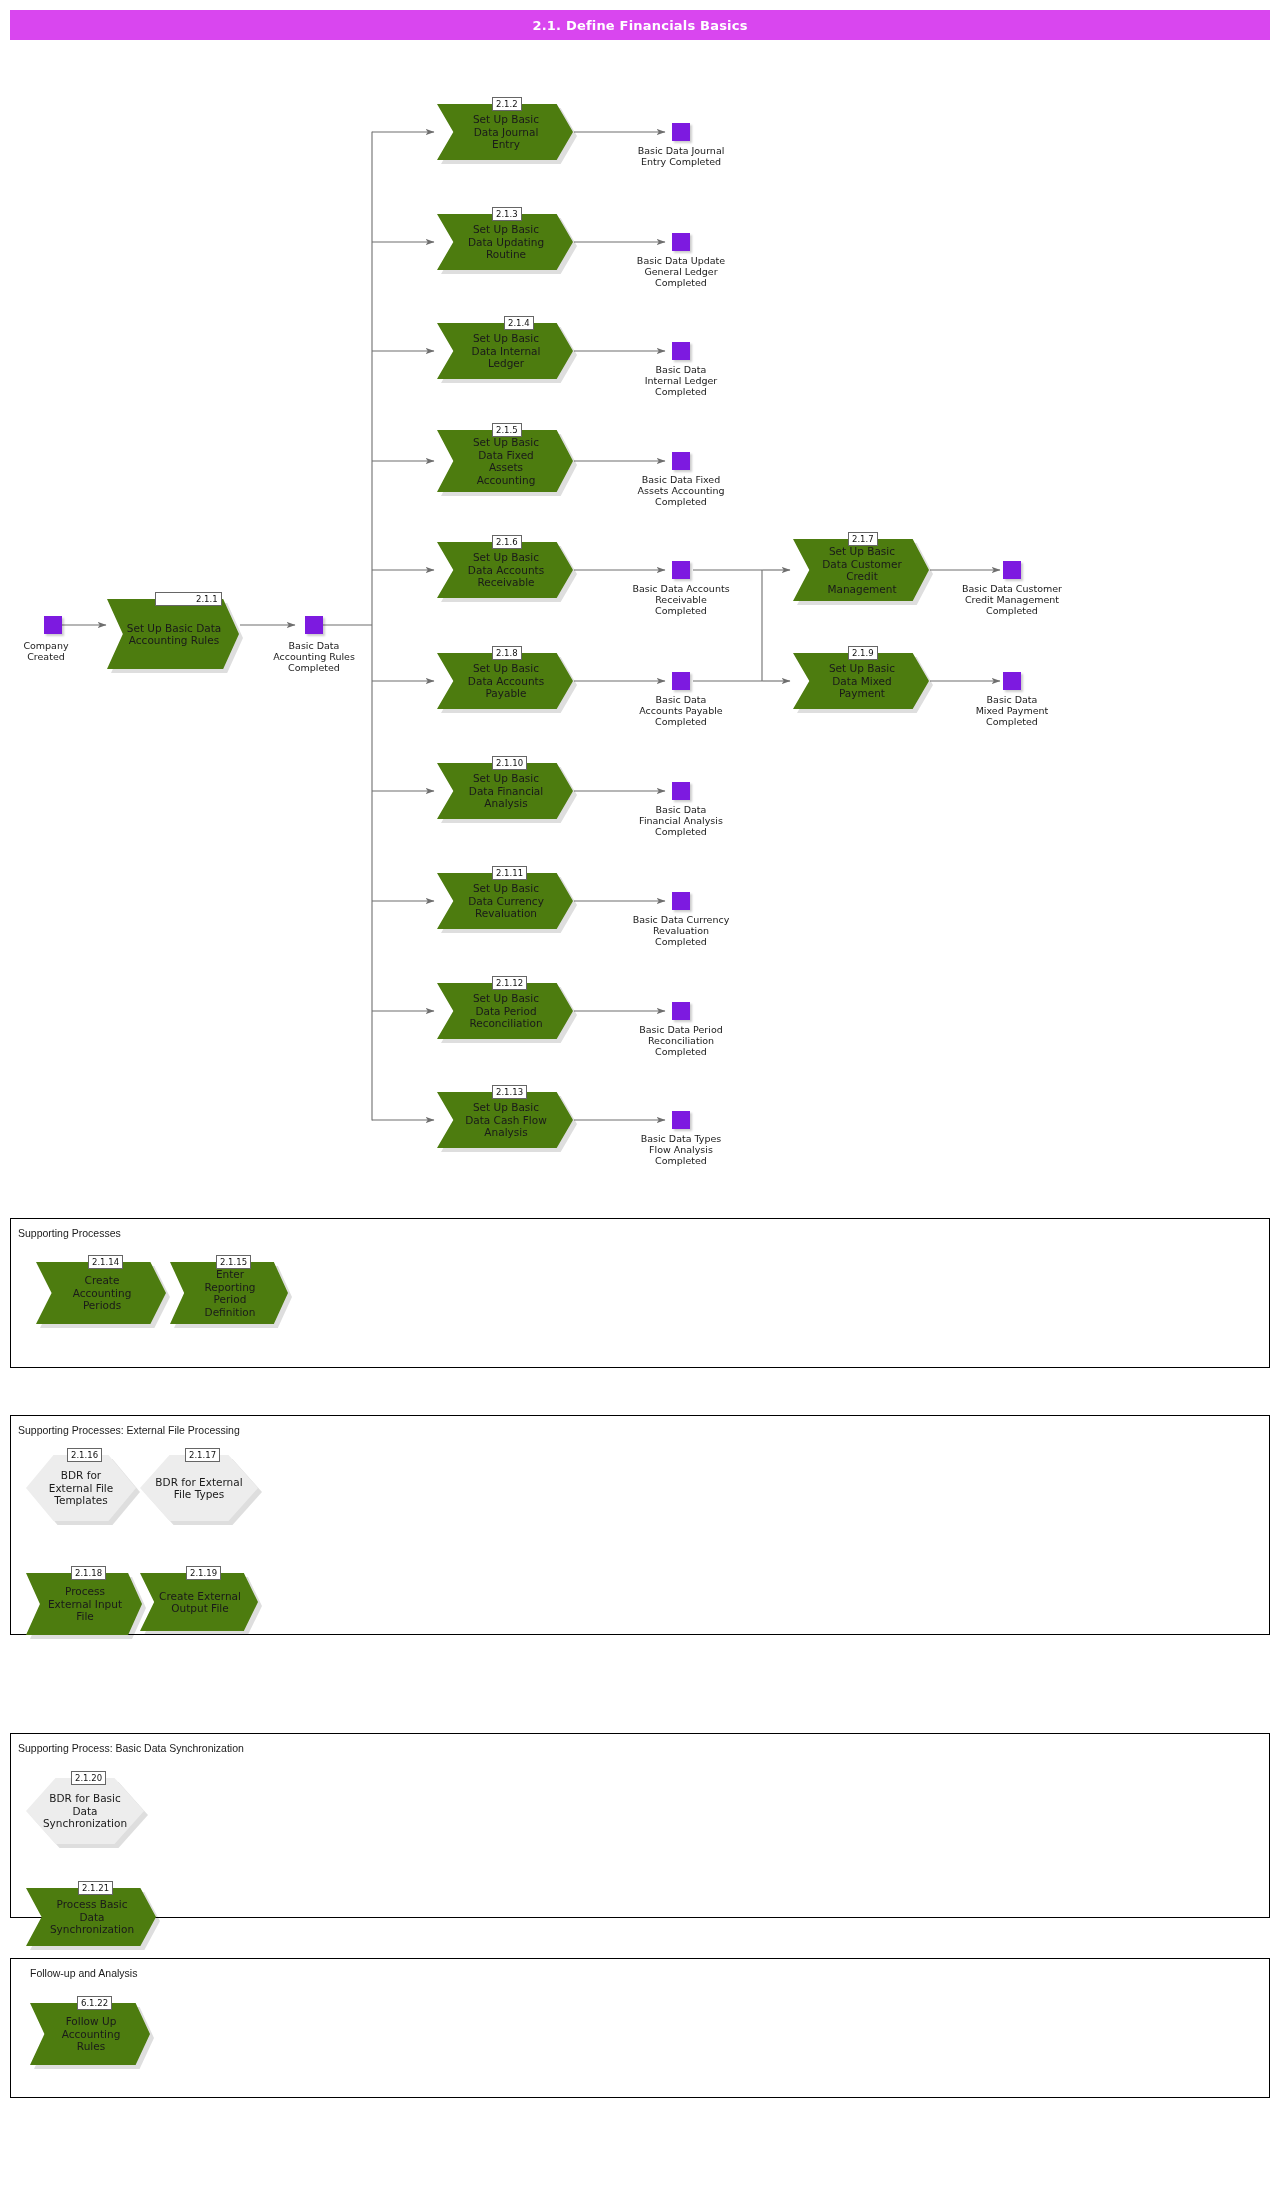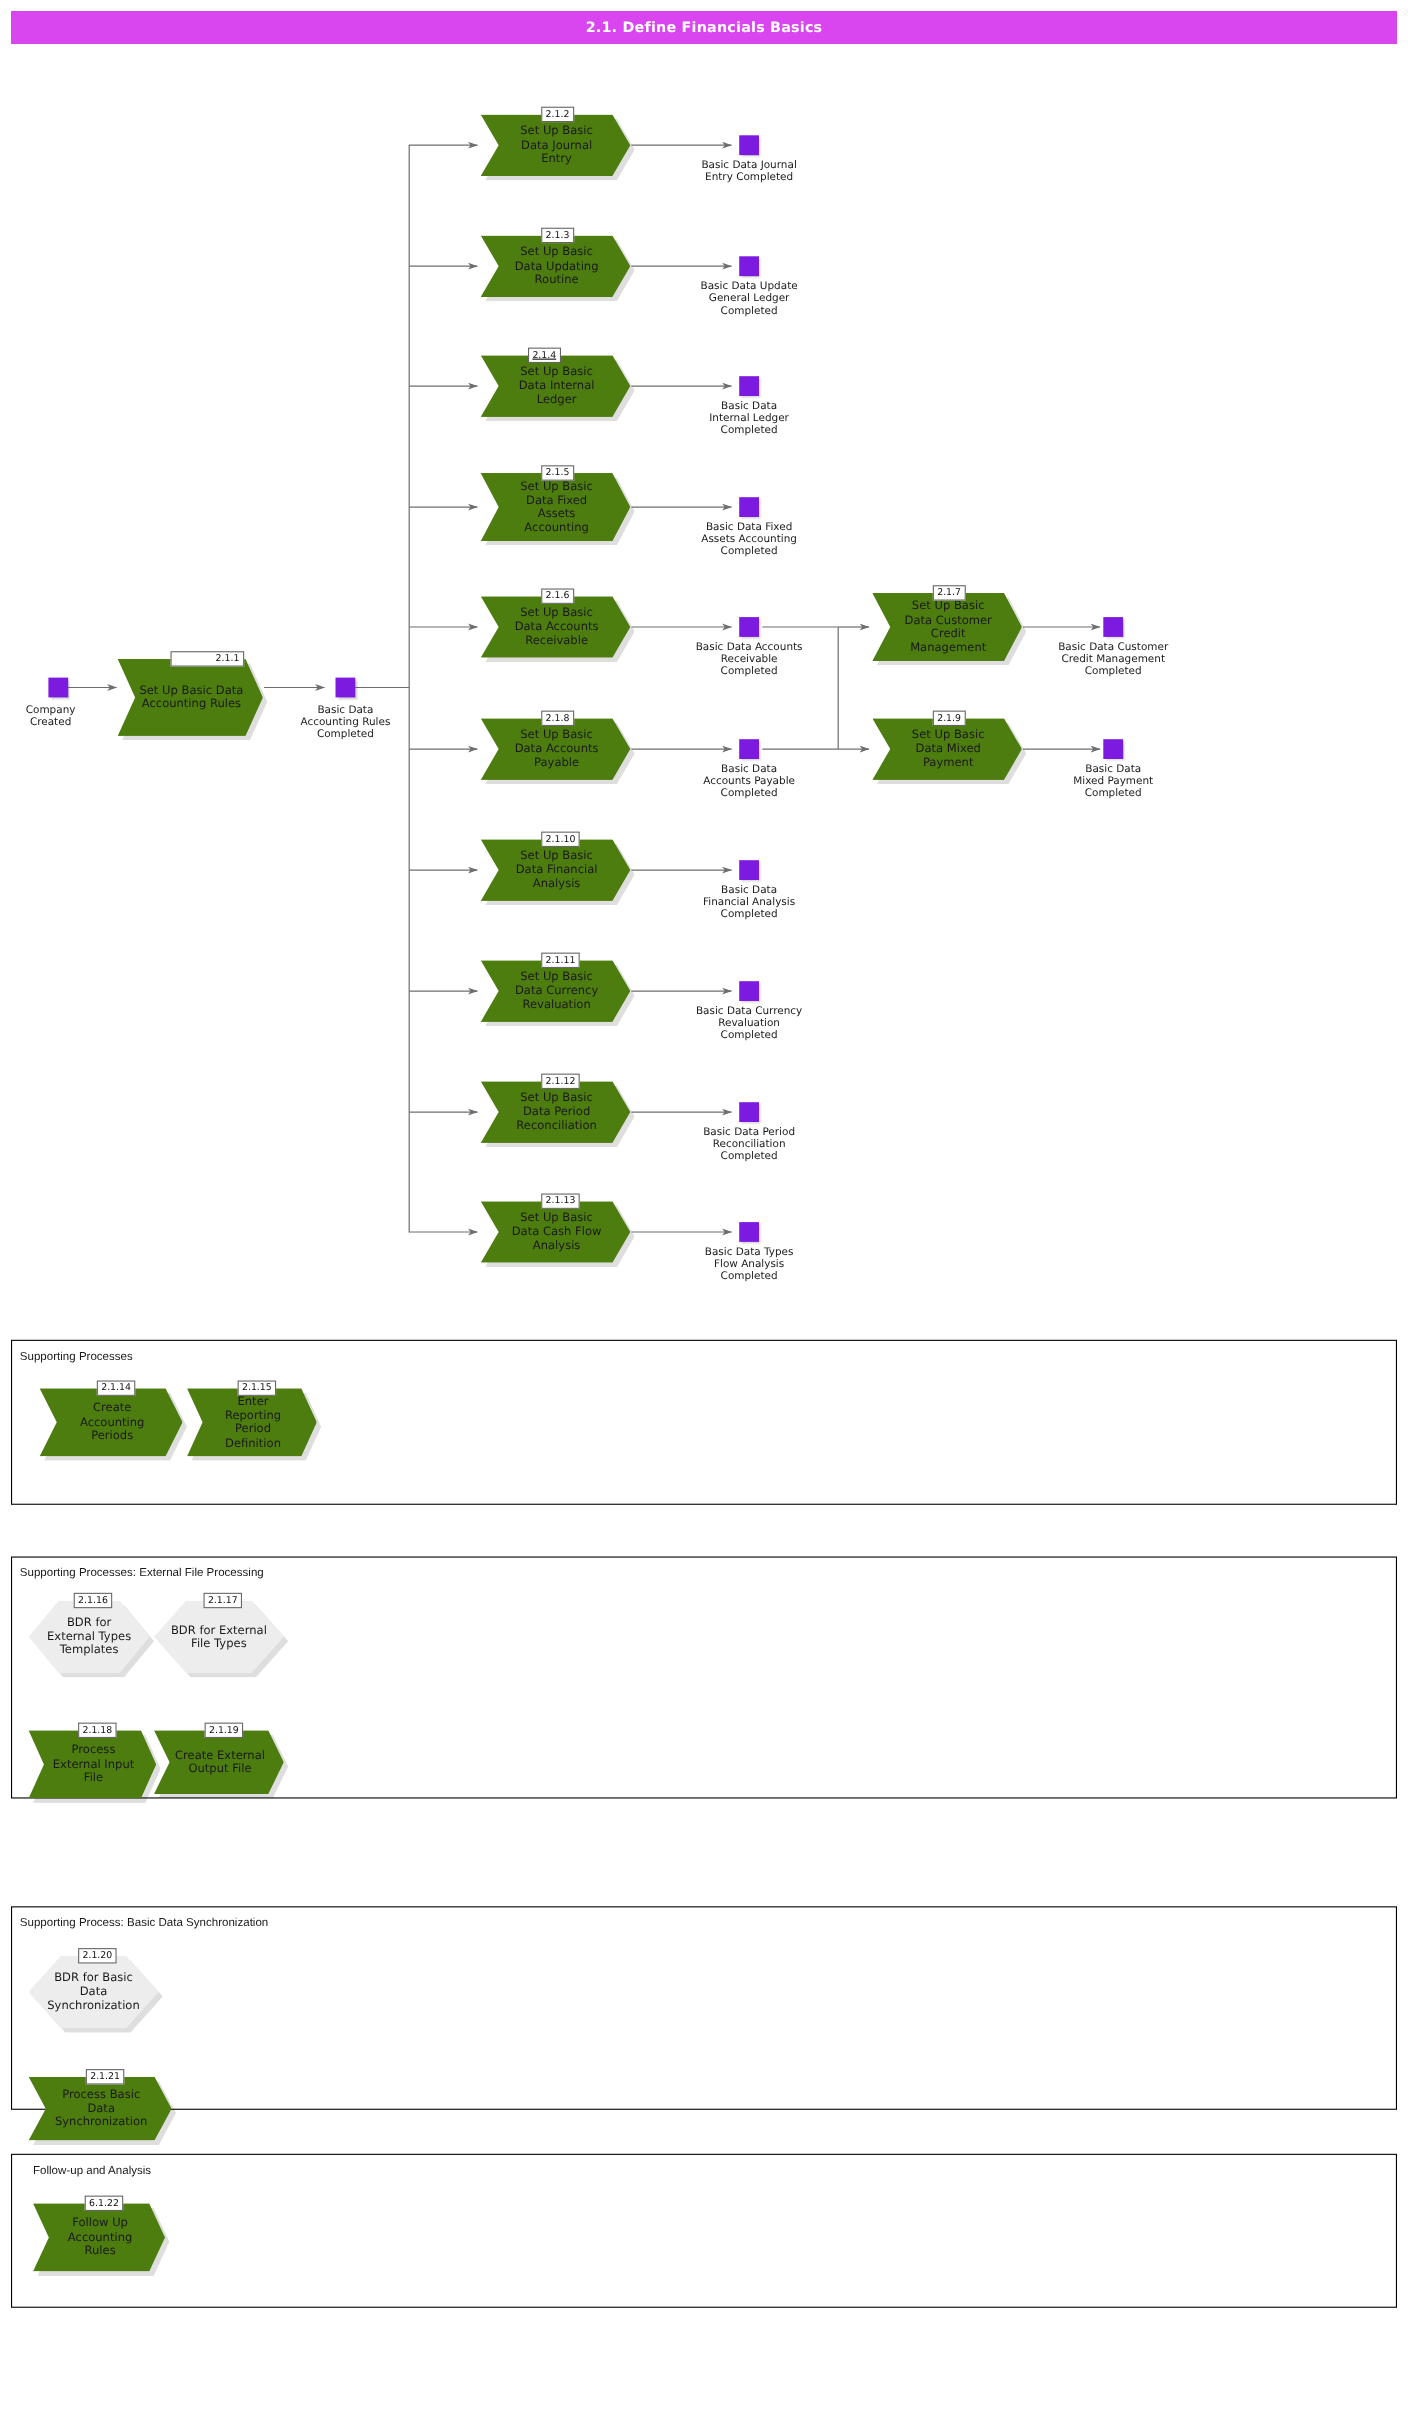--- a/index.html
+++ b/index.html
@@ -224,21 +224,21 @@
 Routine</div>
       <div class="idbadge" style="left: 492px; top: 207px;">2.1.3</div>
       <div class="ev" style="left: 672px; top: 233px; background: rgb(125, 26, 224);"></div>
       <div class="ev-label" style="left: 616px; top: 255px; width: 130px;">Basic Data Update
 General Ledger
 Completed</div>
       <div class="fn-shadow" style="left: 441px; top: 327px; width: 136px; height: 56px;"></div>
       <div class="fn" style="left: 437px; top: 323px; width: 136px; height: 56px; white-space: pre-line;">Set Up Basic
 Data Internal
 Ledger</div>
-      <div class="idbadge" style="left: 480px; top: 316px; text-decoration: underline;">2.1.4</div>
+      <div class="idbadge" style="left: 504px; top: 316px;">2.1.4</div>
       <div class="ev" style="left: 672px; top: 342px; background: rgb(125, 26, 224);"></div>
       <div class="ev-label" style="left: 616px; top: 364px; width: 130px;">Basic Data
 Internal Ledger
 Completed</div>
       <div class="fn-shadow" style="left: 441px; top: 434px; width: 136px; height: 62px;"></div>
       <div class="fn" style="left: 437px; top: 430px; width: 136px; height: 62px; white-space: pre-line;">Set Up Basic
 Data Fixed
 Assets
 Accounting</div>
       <div class="idbadge" style="left: 492px; top: 423px;">2.1.5</div>
@@ -334,21 +334,21 @@
       <div class="fn-shadow" style="left: 174px; top: 1266px; width: 118px; height: 62px;"></div>
       <div class="fn" style="left: 170px; top: 1262px; width: 118px; height: 62px; white-space: pre-line;">Enter
 Reporting
 Period
 Definition</div>
       <div class="idbadge" style="left: 216px; top: 1255px;">2.1.15</div>
       <div class="group-box" style="left: 10px; top: 1415px; width: 1260px; height: 220px;"></div>
       <div class="group-title" style="left: 18px; top: 1424px;">Supporting Processes: External File Processing</div>
       <div class="hex-shadow" style="left: 30px; top: 1459px; width: 110px; height: 66px;"></div>
       <div class="hex" style="left: 26px; top: 1455px; width: 110px; height: 66px; white-space: pre-line;">BDR for
-External Types
+External File
 Templates</div>
       <div class="idbadge" style="left: 67px; top: 1448px;">2.1.16</div>
       <div class="hex-shadow" style="left: 144px; top: 1459px; width: 118px; height: 66px;"></div>
       <div class="hex" style="left: 140px; top: 1455px; width: 118px; height: 66px; white-space: pre-line;">BDR for External
 File Types</div>
       <div class="idbadge" style="left: 185px; top: 1448px;">2.1.17</div>
       <div class="fn-shadow" style="left: 30px; top: 1577px; width: 116px; height: 62px;"></div>
       <div class="fn" style="left: 26px; top: 1573px; width: 116px; height: 62px; white-space: pre-line;">Process
 External Input
 File</div>

